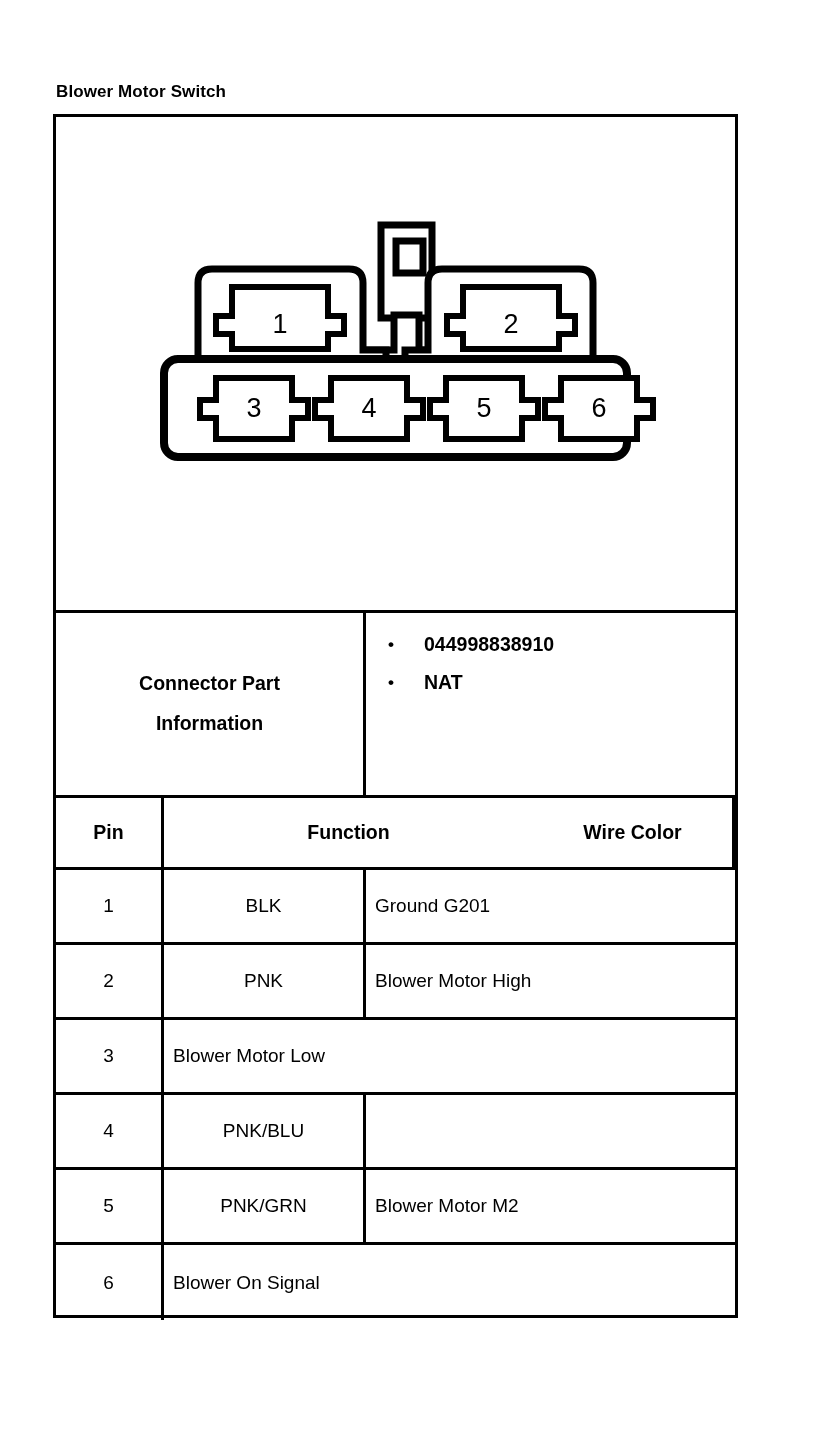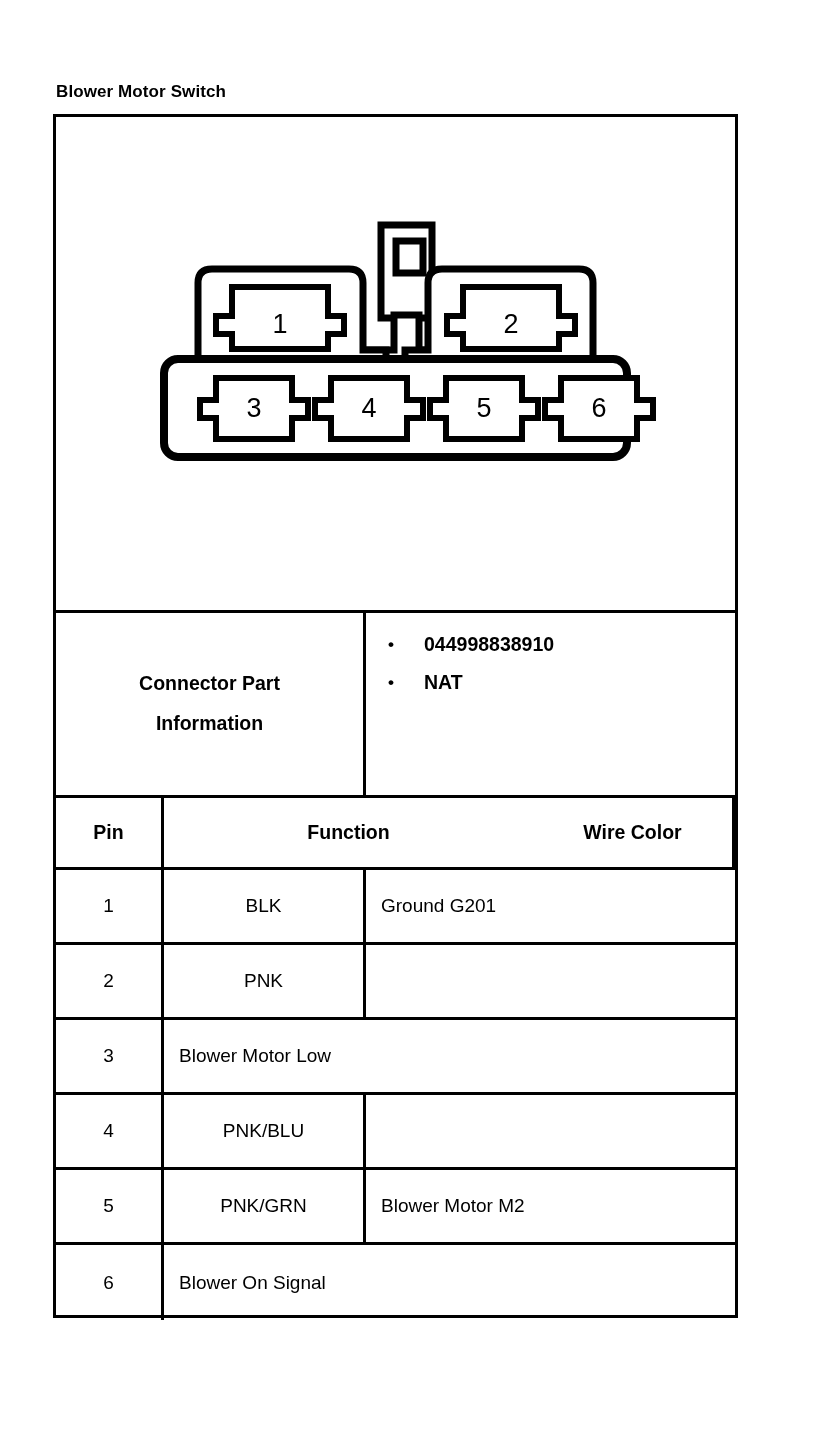--- a/index.html
+++ b/index.html
@@ -133,21 +133,21 @@
     border-right: 3px solid #000;
   }
   .c-wire {
     flex: 0 0 202px;
     justify-content: center;
     border-right: 3px solid #000;
   }
   .c-func {
     flex: 1 1 auto;
     justify-content: flex-start;
-    padding-left: 15px;
+    padding-left: 9px;
   }
   .trow.head .cell {
     font-weight: bold;
     font-size: 19.5px;
   }
   .trow.head .c-func {
     justify-content: center;
     padding-left: 0;
   }
 </style>
@@ -243,20 +243,21 @@
 
     <div class="trow body">
       <div class="cell c-pin">1</div>
       <div class="cell c-wire">BLK</div>
       <div class="cell c-func">Ground G201</div>
     </div>
 
     <div class="trow body">
       <div class="cell c-pin">2</div>
       <div class="cell c-wire">PNK</div>
+      <div class="cell c-func">Blower Motor High</div>
     </div>
 
     <div class="trow body">
       <div class="cell c-pin">3</div>
       <div class="cell c-func">Blower Motor Low</div>
     </div>
 
     <div class="trow body">
       <div class="cell c-pin">4</div>
       <div class="cell c-wire">PNK/BLU</div>

